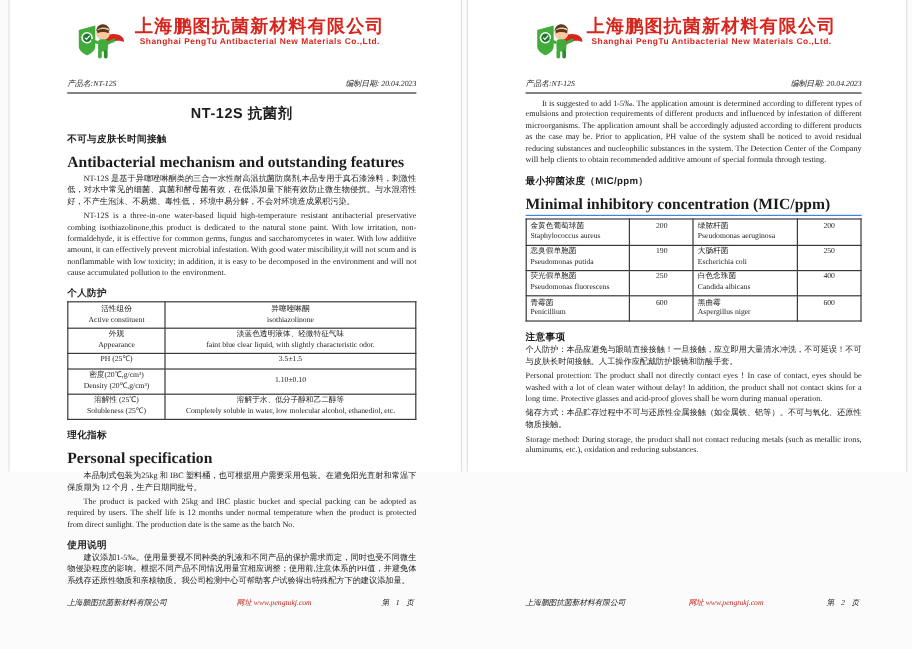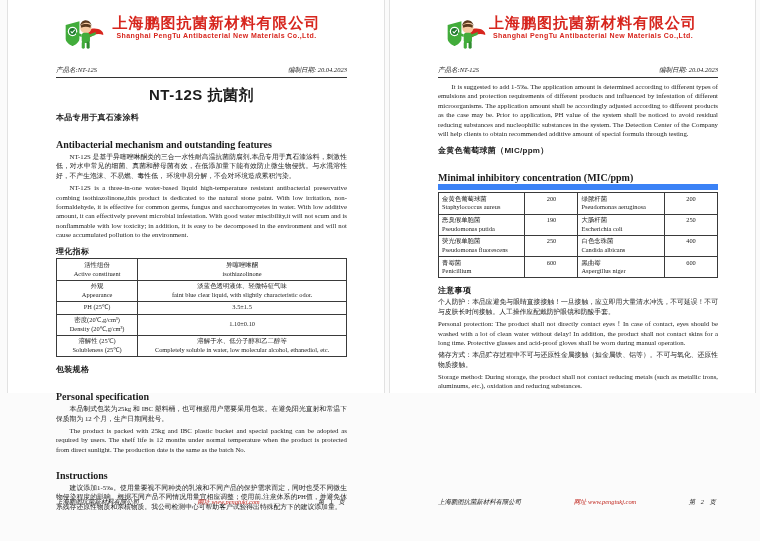--- a/index.html
+++ b/index.html
@@ -32,29 +32,29 @@
     font-size:7px;font-weight:bold;color:#d7261e;letter-spacing:.4px;white-space:nowrap;
   }
   .meta{
     display:flex;justify-content:space-between;
     font-size:6.5px;font-style:italic;
     border-bottom:1px solid #333;
     padding:4px 0 2px 0;margin-top:2px;
   }
   .doc-title{
     text-align:center;font-family:"Liberation Sans", sans-serif;
-    font-size:15px;font-weight:bold;margin:8px 0 6px 0;letter-spacing:.5px;
+    font-size:12px;font-weight:bold;margin:8px 0 6px 0;letter-spacing:.5px;
   }
 
   
   .sec-cn{
     font-family:"Liberation Sans", sans-serif;
     font-size:8px;font-weight:bold;margin:7px 0 1px 0;letter-spacing:.3px;
   }
-  .sec-en{font-size:10px;font-weight:bold;margin:16px 0 2px 0;}
+  .sec-en{font-size:13px;font-weight:bold;margin:6px 0 2px 0;}
   .para{
     font-size:6.8px;line-height:1.38;text-align:justify;margin:0 0 3px 0;
   }
   .para.indent{text-indent:2em;}
 
   
   table{border-collapse:collapse;width:100%;margin:1px 0 3px 0;}
   td{
     border:1px solid #3a3a3a;
     font-size:6.4px;line-height:1.35;
@@ -102,26 +102,26 @@
     </div>
   </div>
 
   <div class="meta">
     <span>产品名:NT-12S</span>
     <span>编制日期: 20.04.2023</span>
   </div>
 
   <div class="doc-title">NT-12S 抗菌剂</div>
 
-  <div class="sec-cn">本品专用于真石漆涂料</div>
+  <div class="sec-cn">不可与皮肤长时间接触</div>
   <div class="sec-en">Antibacterial mechanism and outstanding features</div>
   <p class="para indent">NT-12S 是基于异噻唑啉酮类的三合一水性耐高温抗菌防腐剂,本品专用于真石漆涂料，刺激性低，对水中常见的细菌、真菌和酵母菌有效，在低添加量下能有效防止微生物侵扰。与水混溶性好，不产生泡沫、不易燃、毒性低， 环境中易分解，不会对环境造成累积污染。</p>
   <p class="para indent">NT-12S is a three-in-one water-based liquid high-temperature resistant antibacterial preservative combing isothiazolinone,this product is dedicated to the natural stone paint. With low irritation, non-formaldehyde, it is effective for common germs, fungus and saccharomycetes in water. With low additive amount, it can effectively prevent microbial infestation. With good water miscibility,it will not scum and is nonflammable with low toxicity; in addition, it is easy to be decomposed in the environment and will not cause accumulated pollution to the environment.</p>
 
-  <div class="sec-cn">理化指标</div>
+  <div class="sec-cn">个人防护</div>
 
   <table>
     <tbody>
       <tr>
         <td class="phys-label">
           <div>活性组份</div>
           <div>Active constituent</div>
         </td>
         <td>
           <div>异噻唑啉酮</div>
@@ -161,26 +161,26 @@
           <div>Solubleness (25℃)</div>
         </td>
         <td>
           <div>溶解于水、低分子醇和乙二醇等</div>
           <div>Completely soluble in water, low molecular alcohol, ethanediol, etc.</div>
         </td>
       </tr>
     </tbody>
   </table>
 
-  <div class="sec-cn">包装规格</div>
+  <div class="sec-cn">理化指标</div>
   <div class="sec-en">Personal specification</div>
   <p class="para indent">本品制式包装为25kg 和 IBC 塑料桶，也可根据用户需要采用包装。在避免阳光直射和常温下保质期为 12 个月，生产日期同批号。</p>
   <p class="para indent">The product is packed with 25kg and IBC plastic bucket and special packing can be adopted as required by users. The shelf life is 12 months under normal temperature when the product is protected from direct sunlight. The production date is the same as the batch No.</p>
 
-  <div class="sec-en">Instructions</div>
+  <div class="sec-cn">使用说明</div>
   <p class="para indent">建议添加1-5‰。使用量要视不同种类的乳液和不同产品的保护需求而定，同时也受不同微生物侵染程度的影响。根据不同产品不同情况用量宜相应调整；使用前,注意体系的PH值，并避免体系残存还原性物质和亲核物质。我公司检测中心可帮助客户试验得出特殊配方下的建议添加量。</p>
 
   <div class="footer">
     <span class="f-company">上海鹏图抗菌新材料有限公司</span>
     <span class="f-site">网址  www.pengtukj.com</span>
     <span class="f-page">第 1 页</span>
   </div>
 </div>
 
 <div class="page" id="page2">
@@ -206,22 +206,22 @@
     </div>
   </div>
 
   <div class="meta">
     <span>产品名:NT-12S</span>
     <span>编制日期: 20.04.2023</span>
   </div>
 
   <p class="para indent" style="margin-top:4px;">It is suggested to add 1-5‰. The application amount is determined according to different types of emulsions and protection requirements of different products and influenced by infestation of different microorganisms. The application amount shall be accordingly adjusted according to different products as the case may be. Prior to application, PH value of the system shall be noticed to avoid residual reducing substances and nucleophilic substances in the system. The Detection Center of the Company will help clients to obtain recommended additive amount of special formula through testing.</p>
 
-  <div class="sec-cn">金黄色葡萄球菌（MIC/ppm）</div>
-  <div class="sec-en" style="border-bottom:6px solid #3b82f6;padding-bottom:1px;">Minimal inhibitory concentration (MIC/ppm)</div>
+  <div class="sec-cn">最小抑菌浓度（MIC/ppm）</div>
+  <div class="sec-en" style="border-bottom:1px solid #3b82f6;padding-bottom:1px;">Minimal inhibitory concentration (MIC/ppm)</div>
 
   <table>
     <tbody>
       <tr>
         <td class="mic-org">
           <div>金黄色葡萄球菌</div>
           <div class="latin">Staphylococcus aureus</div>
         </td>
         <td class="mic-val">200</td>
         <td class="mic-org">

